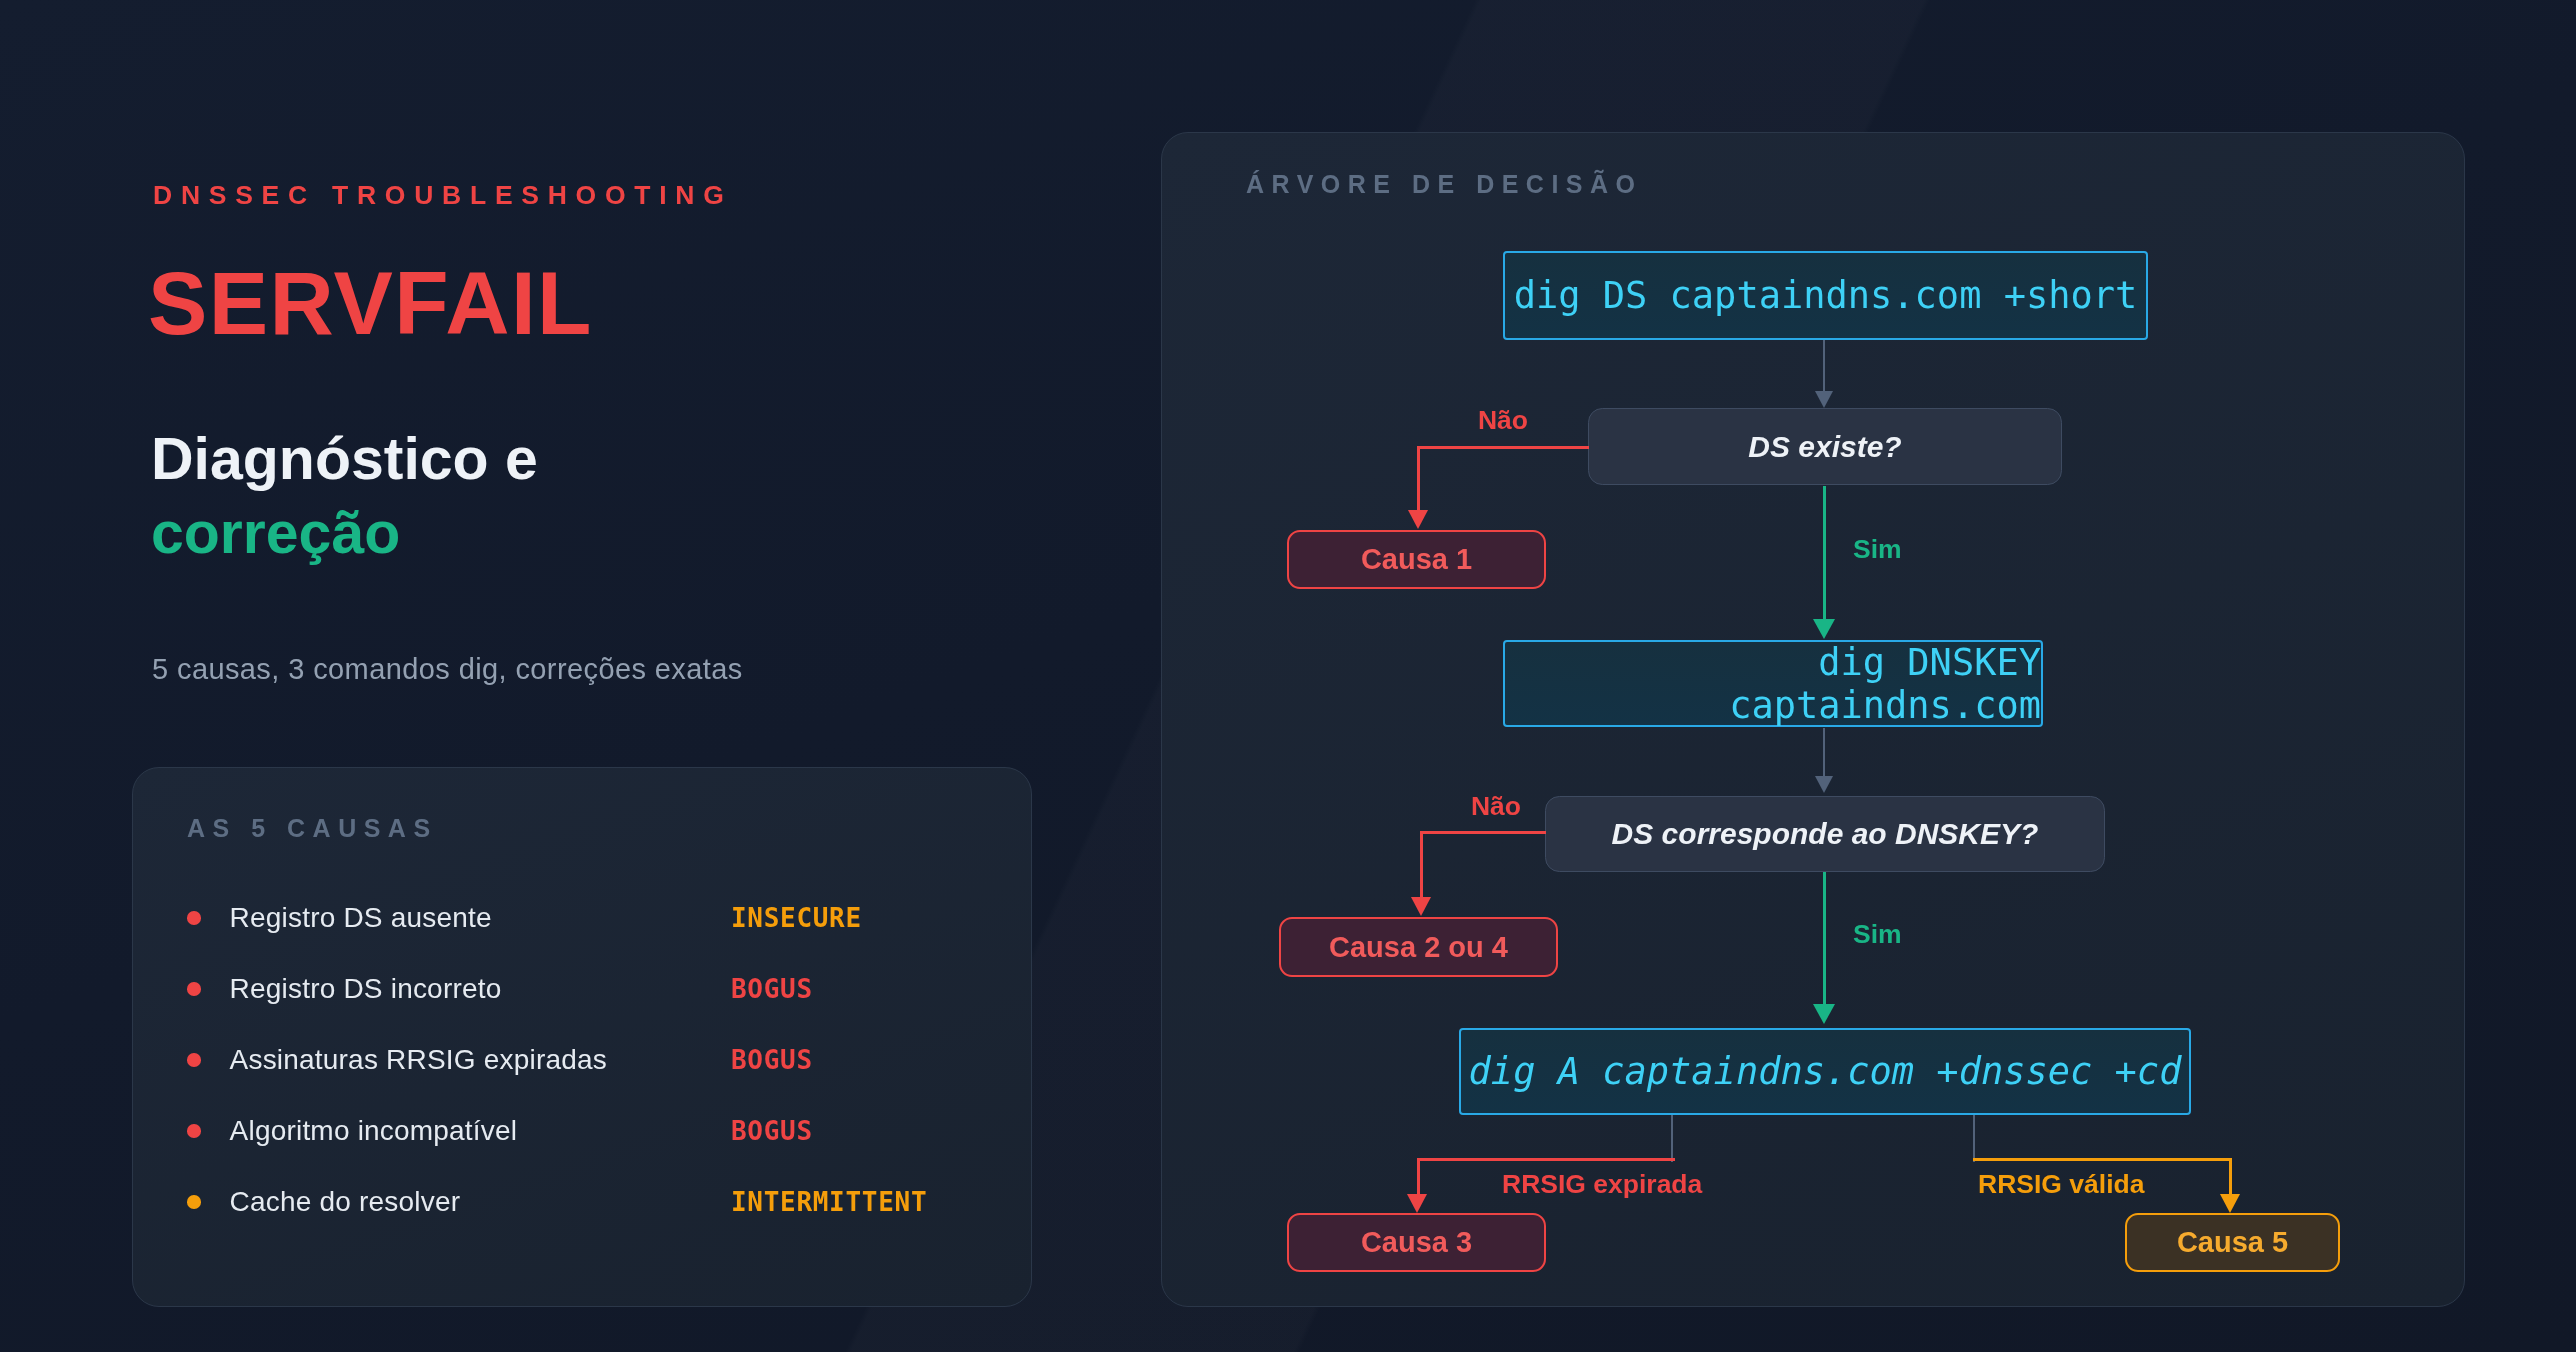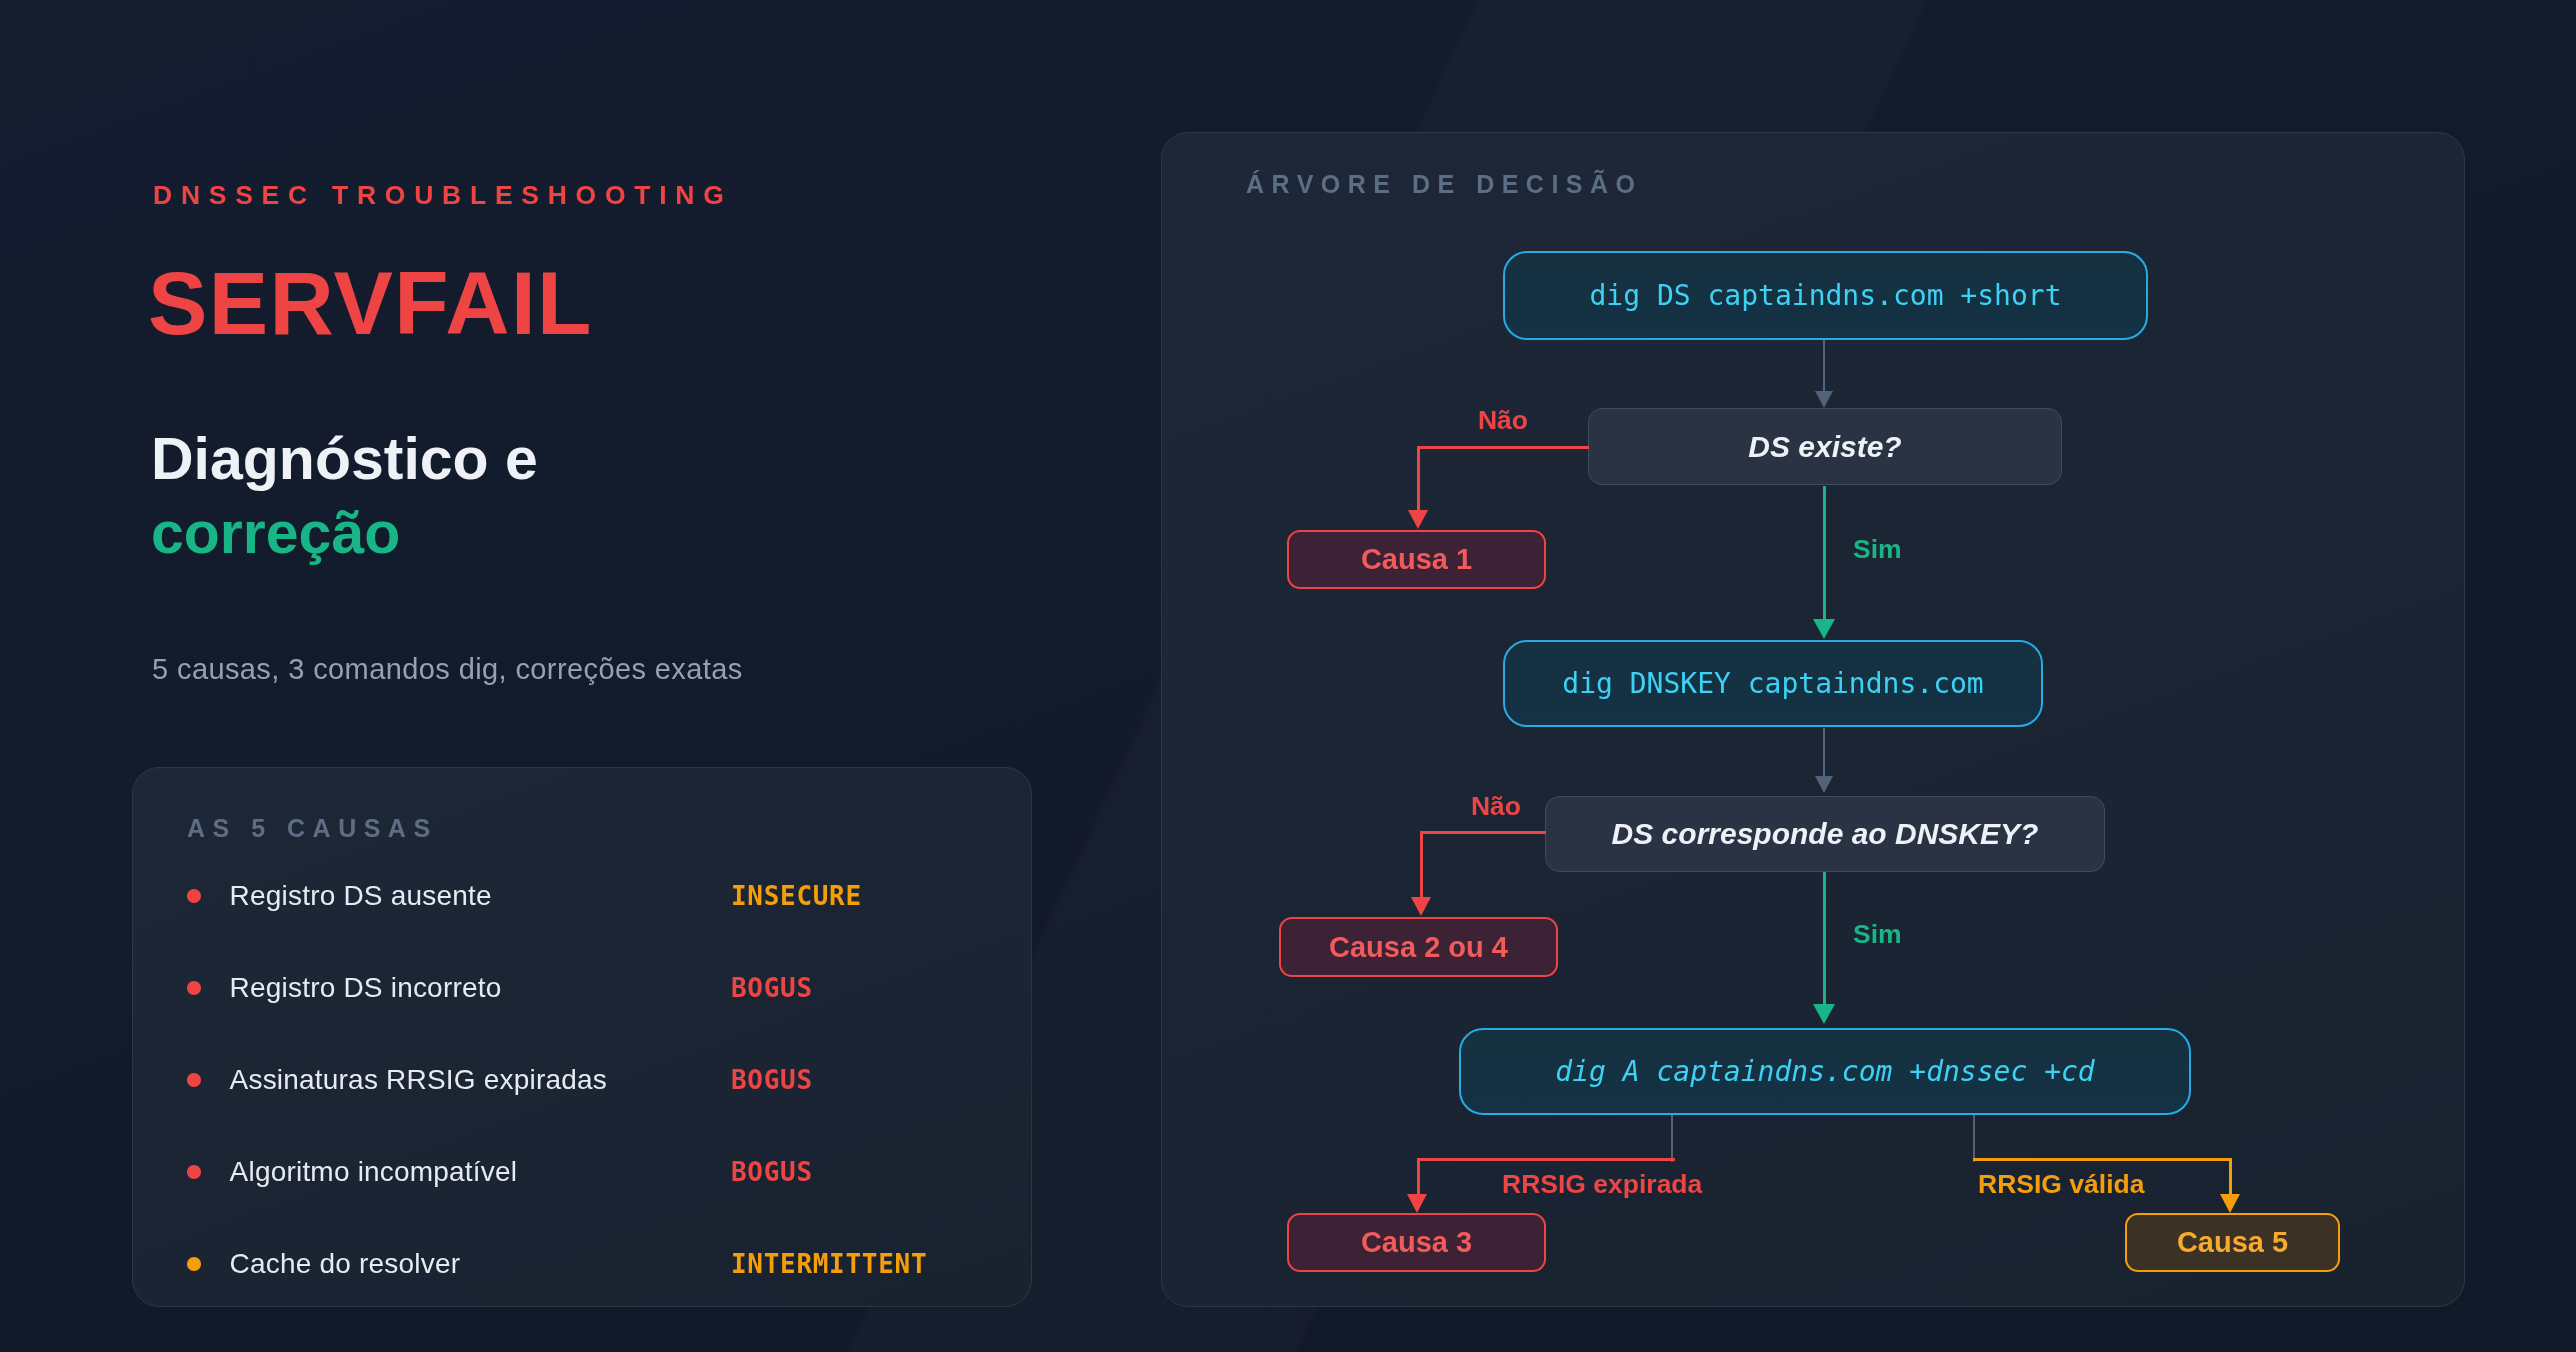--- a/index.html
+++ b/index.html
@@ -55,40 +55,40 @@
     padding-left:11px;
   }
   .causes-card{left:132px;top:767px;width:900px;height:540px;padding:46px 54px;}
   .tree-card{left:1161px;top:132px;width:1304px;height:1175px;}
   .card-header{
     font-size:25px;font-weight:700;letter-spacing:0.3em;color:var(--muted);
   }
   .tree-card .card-header{position:absolute;left:84px;top:37px;}
 
   
-  .cause-rows{margin-top:38px;display:flex;flex-direction:column;gap:62px;}
+  .cause-rows{margin-top:60px;display:flex;flex-direction:column;gap:41px;}
   .cause-row{position:relative;display:flex;align-items:center;height:30px;}
   .bullet{width:13.6px;height:13.6px;border-radius:50%;background:var(--red);flex:none;margin-left:0px;}
   .bullet.orange{background:var(--orange);}
   .cause-label{margin-left:29px;font-size:28px;color:#e6ebf1;letter-spacing:0.2px;}
   .cause-tag{
     position:absolute;left:544px;top:50%;transform:translateY(-50%);
     font-family:"DejaVu Sans Mono", monospace;font-size:26px;font-weight:700;letter-spacing:0.7px;
   }
   .tag-red{color:var(--red);}
   .tag-orange{color:var(--orange);}
 
   
   .flow{position:absolute;inset:0;}
   .node{position:absolute;display:flex;align-items:center;justify-content:center;text-align:center;}
   .cmd{
     background:linear-gradient(180deg,#16303f 0%,#133245 100%);
-    border:2.1px solid var(--cyan-border);border-radius:24px;
+    border:2.1px solid var(--cyan-border);border-radius:4px;
     color:var(--cyan-text);
-    font-family:"DejaVu Sans Mono", monospace;font-size:28px;
+    font-family:"DejaVu Sans Mono", monospace;font-size:37px;text-align:right;
   }
   .qbox{
     background:#2a3344;border:1.4px solid #3e4b61;border-radius:14.3px;
     color:var(--text);font-size:30px;font-weight:600;font-style:italic;
   }
   .causa{
     border-radius:13px;font-size:29px;font-weight:700;
   }
   .causa-red{background:#3d2134;border:2.1px solid var(--red);color:#f15b5b;}
   .causa-orange{background:#3b3124;border:2.1px solid var(--orange);color:#f6ab2e;}

